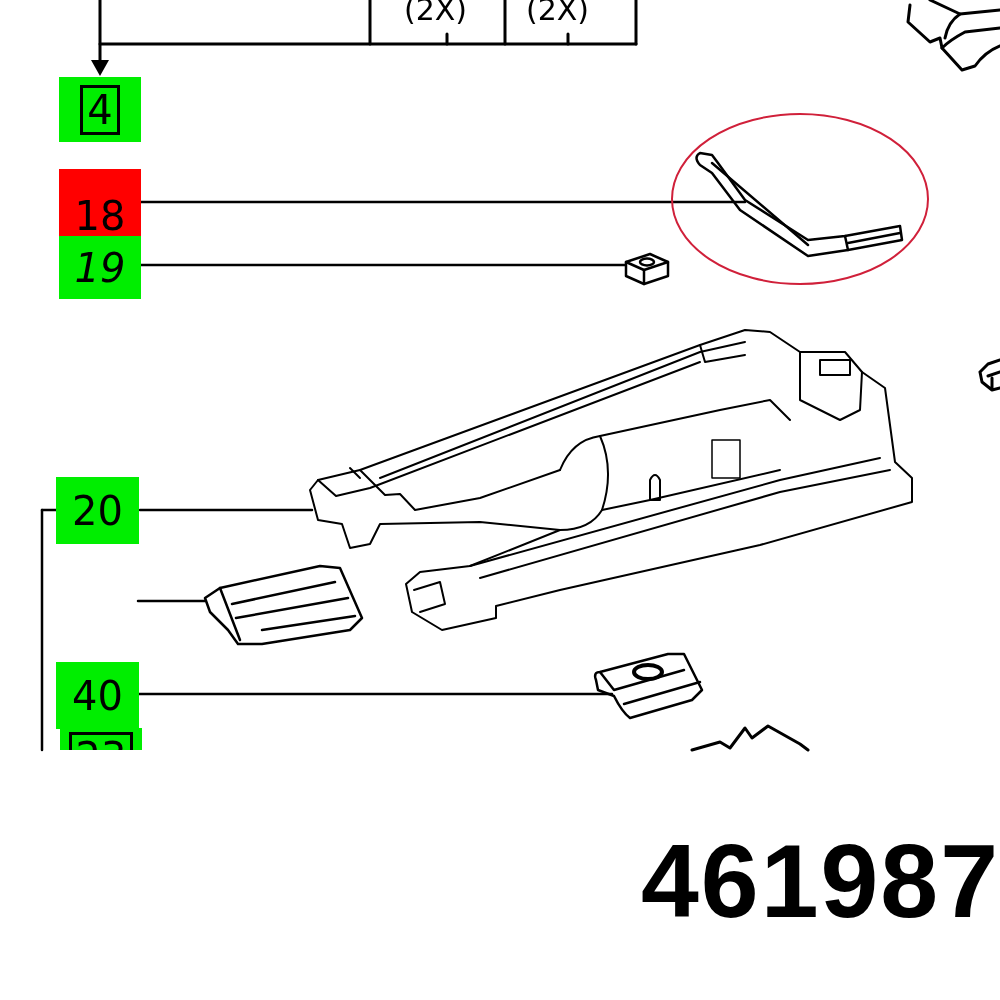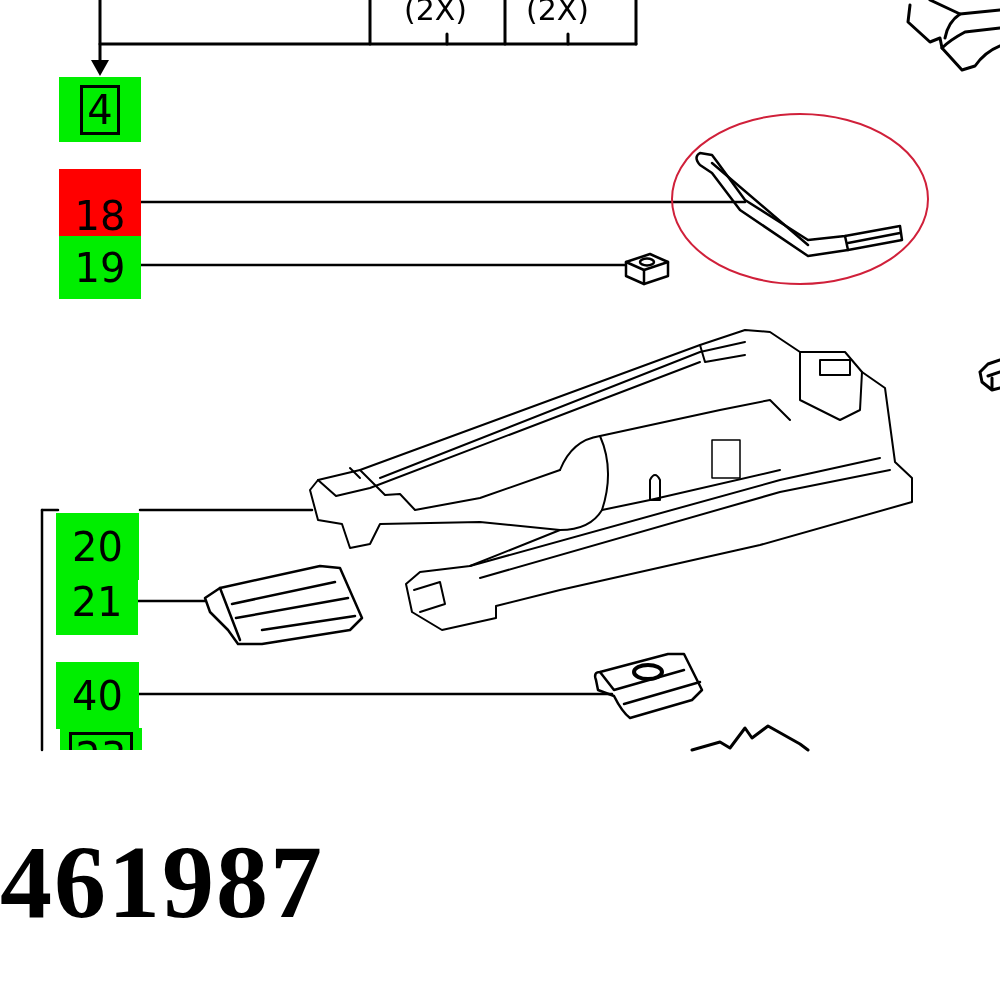--- a/index.html
+++ b/index.html
@@ -9,22 +9,22 @@
     .callout {
       position: absolute; display: flex; align-items: center; justify-content: center;
       font-family: "DejaVu Sans", sans-serif; font-size: 40px; color: #000; line-height: 1;
       box-sizing: border-box;
     }
     .callout.green { background: #00ee00; }
     .callout.red { background: #ff0000; }
     .callout.boxed span { border: 3px solid #000; padding: 0 4px; line-height: 44px; }
     .qty { position: absolute; font-family: "DejaVu Sans", sans-serif; font-size: 30px; color: #000; }
     .part-number {
-      position: absolute; left: 0; width: 1000px; top: 822px; text-align: left;
-      font-family: Liberation Serif, serif; font-weight: bold; font-size: 104px; color: #000; letter-spacing: 2px;
+      position: absolute; left: 0; width: 1000px; top: 822px; text-align: right;
+      font-family: Liberation Sans, sans-serif; font-weight: bold; font-size: 104px; color: #000; letter-spacing: 2px;
     }
   </style>
 </head>
 <body>
 
 <div class="stage">
 
   <svg class="drawing" viewBox="0 0 1000 1000" fill="none" stroke="#000" stroke-linejoin="round" stroke-linecap="round">
 
     <g stroke-width="3">
@@ -116,28 +116,25 @@
 
   <div class="qty" style="left:404px; top:-8px;">(2X)</div>
   <div class="qty" style="left:526px; top:-8px;">(2X)</div>
 
   <div class="callout green boxed" style="left:59px; top:77px; width:82px; height:65px;">
     <span>4</span>
   </div>
   <div class="callout red" style="left:59px; top:169px; width:82px; height:67px;align-items:flex-end;">
     <span>18</span>
   </div>
-  <div class="callout green" style="left:59px; top:236px; width:82px; height:63px;">
+  <div class="callout green" style="left:59px; top:236px; width:82px; height:63px;font-style:italic;">
     <span>19</span>
   </div>
-  <div class="callout green" style="left:56px; top:477px; width:83px; height:67px;margin-top:36px;">
+  <div class="callout green" style="left:56px; top:477px; width:83px; height:67px;">
     <span>20</span>
-  </div>
-  <div class="callout green" style="left:56px; top:568px; width:82px; height:67px;">
-    <span>21</span>
   </div>
   <div class="callout green" style="left:56px; top:662px; width:83px; height:67px;">
     <span>40</span>
   </div>
   <div style="position:absolute; left:60px; top:728px; width:82px; height:22px; overflow:hidden;">
     <div class="callout green boxed" style="left:0; top:0; width:82px; height:65px; align-items:flex-start; padding-top:4px;">
       <span>23</span>
     </div>
   </div>
 

